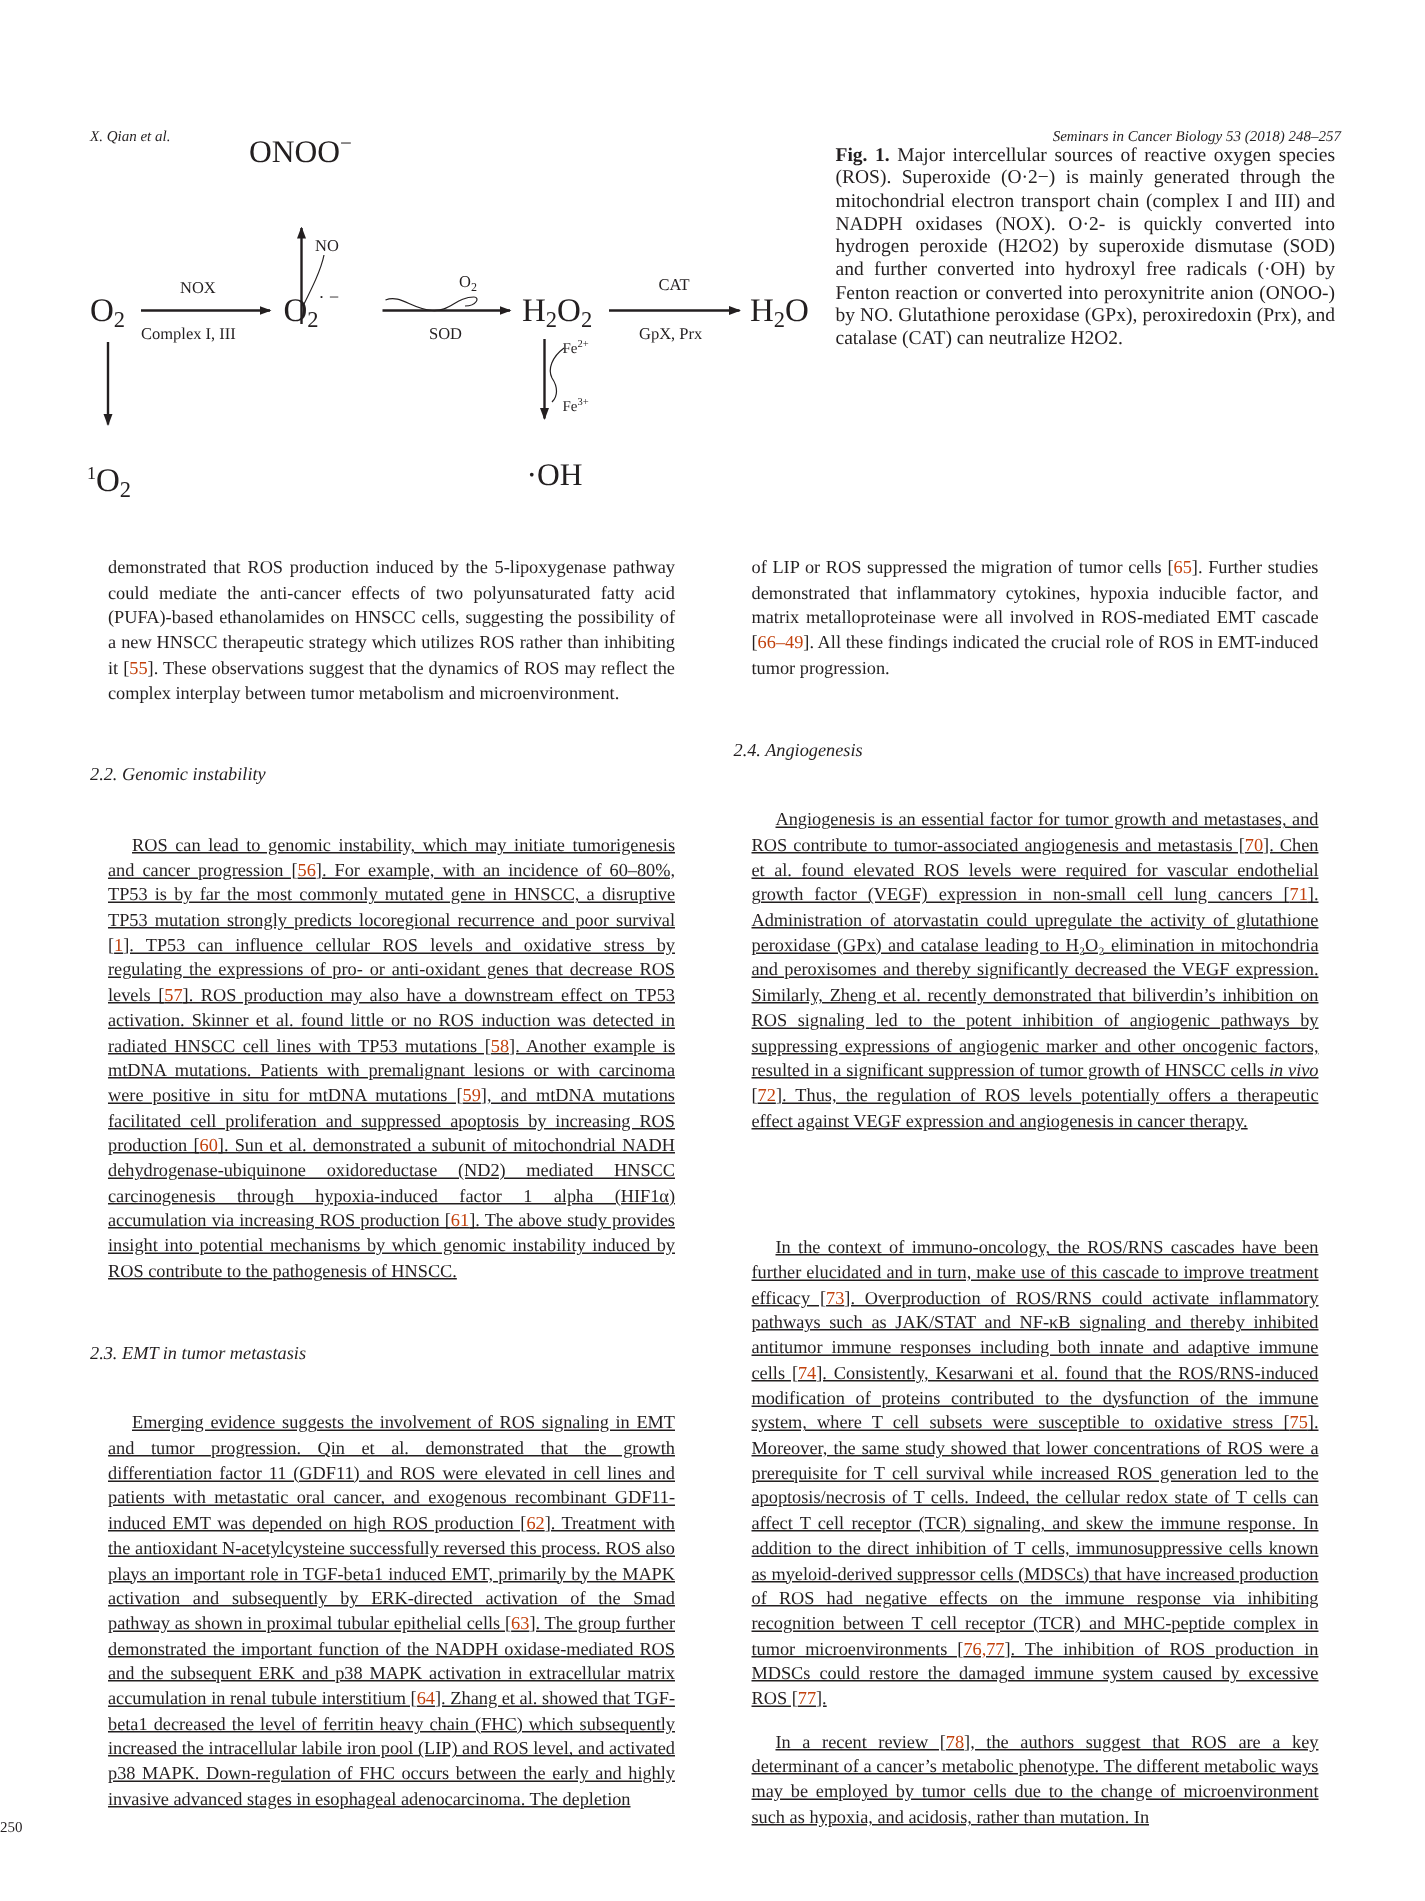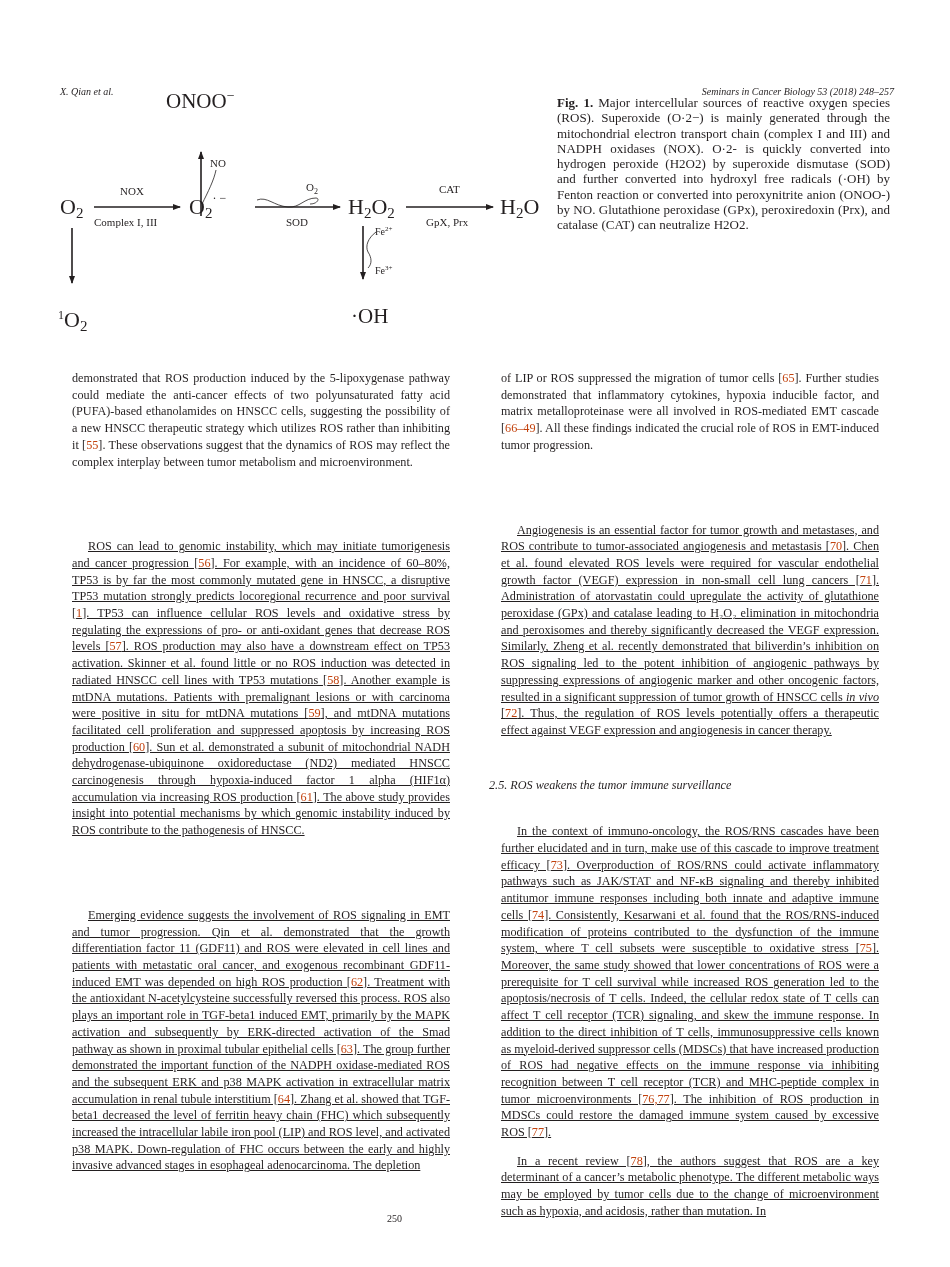--- a/index.html
+++ b/index.html
@@ -15,21 +15,21 @@
   .caption .fig-label { font-weight: bold; }
   .col { position: absolute; top: 358px; width: 402px; font-size: 12.2px; line-height: 16.7px; }
   .col-left { left: 60px; }
   .col-right { left: 489px; }
   .col p { margin: 12px; text-align: justify; }
   .col p.indent { text-indent: 16px; text-decoration: underline; }
   .col h3 { margin: 0; font-size: 12.2px; font-weight: normal; font-style: italic; line-height: 16.7px; }
   .gap-before-heading { height: 26px; }
   .gap-after-heading { height: 18px; }
   a.ref { color: #c2410c; text-decoration: none; }
-  .page-number { position: absolute; top: 1213px; left: 0; width: 789px; text-align: center; font-size: 10px; }
+  .page-number { position: absolute; top: 1213px; left: 0; width: 789px; font-size: 10px; }
 </style>
 </head>
 <body>
 
 <div class="running run-left">X. Qian et al.</div>
 <div class="running run-right">Seminars in Cancer Biology 53 (2018) 248–257</div>
 
 <div class="figure">
   <svg viewBox="0 0 500 260" xmlns="http://www.w3.org/2000/svg" font-family="Liberation Serif, DejaVu Serif, serif" fill="#231f20">
     <defs>
@@ -78,32 +78,34 @@
 </div>
 
 <div class="caption">
   <span class="fig-label">Fig. 1.</span>
   <span>Major intercellular sources of reactive oxygen species (ROS). Superoxide (O·2−) is mainly generated through the mitochondrial electron transport chain (complex I and III) and NADPH oxidases (NOX). O·2- is quickly converted into hydrogen peroxide (H2O2) by superoxide dismutase (SOD) and further converted into hydroxyl free radicals (·OH) by Fenton reaction or converted into peroxynitrite anion (ONOO-) by NO. Glutathione peroxidase (GPx), peroxiredoxin (Prx), and catalase (CAT) can neutralize H2O2.</span>
 </div>
 
 <div class="col col-left">
   <p><span>demonstrated that ROS production induced by the 5-lipoxygenase pathway could mediate the anti-cancer effects of two polyunsaturated fatty acid (PUFA)-based ethanolamides on HNSCC cells, suggesting the possibility of a new HNSCC therapeutic strategy which utilizes ROS rather than inhibiting it [</span><a class="ref">55</a><span>]. These observations suggest that the dynamics of ROS may reflect the complex interplay between tumor metabolism and microenvironment.</span></p>
   <div class="gap-before-heading"></div>
+  <h3>2.2.  Genomic instability</h3>
   <div class="gap-after-heading"></div>
   <p class="indent"><span>ROS can lead to genomic instability, which may initiate tumorigenesis and cancer progression [</span><a class="ref">56</a><span>]. For example, with an incidence of 60–80%, TP53 is by far the most commonly mutated gene in HNSCC, a disruptive TP53 mutation strongly predicts locoregional recurrence and poor survival [</span><a class="ref">1</a><span>]. TP53 can influence cellular ROS levels and oxidative stress by regulating the expressions of pro- or anti-oxidant genes that decrease ROS levels [</span><a class="ref">57</a><span>]. ROS production may also have a downstream effect on TP53 activation. Skinner et al. found little or no ROS induction was detected in radiated HNSCC cell lines with TP53 mutations [</span><a class="ref">58</a><span>]. Another example is mtDNA mutations. Patients with premalignant lesions or with carcinoma were positive in situ for mtDNA mutations [</span><a class="ref">59</a><span>], and mtDNA mutations facilitated cell proliferation and suppressed apoptosis by increasing ROS production [</span><a class="ref">60</a><span>]. Sun et al. demonstrated a subunit of mitochondrial NADH dehydrogenase-ubiquinone oxidoreductase (ND2) mediated HNSCC carcinogenesis through hypoxia-induced factor 1 alpha (HIF1α) accumulation via increasing ROS production [</span><a class="ref">61</a><span>]. The above study provides insight into potential mechanisms by which genomic instability induced by ROS contribute to the pathogenesis of HNSCC.</span></p>
   <div class="gap-before-heading"></div>
+  <h3>2.3.  EMT in tumor metastasis</h3>
   <div class="gap-after-heading"></div>
   <p class="indent"><span>Emerging evidence suggests the involvement of ROS signaling in EMT and tumor progression. Qin et al. demonstrated that the growth differentiation factor 11 (GDF11) and ROS were elevated in cell lines and patients with metastatic oral cancer, and exogenous recombinant GDF11-induced EMT was depended on high ROS production [</span><a class="ref">62</a><span>]. Treatment with the antioxidant N-acetylcysteine successfully reversed this process. ROS also plays an important role in TGF-beta1 induced EMT, primarily by the MAPK activation and subsequently by ERK-directed activation of the Smad pathway as shown in proximal tubular epithelial cells [</span><a class="ref">63</a><span>]. The group further demonstrated the important function of the NADPH oxidase-mediated ROS and the subsequent ERK and p38 MAPK activation in extracellular matrix accumulation in renal tubule interstitium [</span><a class="ref">64</a><span>]. Zhang et al. showed that TGF-beta1 decreased the level of ferritin heavy chain (FHC) which subsequently increased the intracellular labile iron pool (LIP) and ROS level, and activated p38 MAPK. Down-regulation of FHC occurs between the early and highly invasive advanced stages in esophageal adenocarcinoma. The depletion</span></p>
 </div>
 
 <div class="col col-right">
   <p><span>of LIP or ROS suppressed the migration of tumor cells [</span><a class="ref">65</a><span>]. Further studies demonstrated that inflammatory cytokines, hypoxia inducible factor, and matrix metalloproteinase were all involved in ROS-mediated EMT cascade [</span><a class="ref">66–49</a><span>]. All these findings indicated the crucial role of ROS in EMT-induced tumor progression.</span></p>
   <div class="gap-before-heading"></div>
+  <h3>2.4.  Angiogenesis</h3>
   <div class="gap-after-heading"></div>
   <p class="indent"><span>Angiogenesis is an essential factor for tumor growth and metastases, and ROS contribute to tumor-associated angiogenesis and metastasis [</span><a class="ref">70</a><span>]. Chen et al. found elevated ROS levels were required for vascular endothelial growth factor (VEGF) expression in non-small cell lung cancers [</span><a class="ref">71</a><span>]. Administration of atorvastatin could upregulate the activity of glutathione peroxidase (GPx) and catalase leading to H₂O₂ elimination in mitochondria and peroxisomes and thereby significantly decreased the VEGF expression. Similarly, Zheng et al. recently demonstrated that biliverdin’s inhibition on ROS signaling led to the potent inhibition of angiogenic pathways by suppressing expressions of angiogenic marker and other oncogenic factors, resulted in a significant suppression of tumor growth of HNSCC cells </span><i>in vivo</i><span> [</span><a class="ref">72</a><span>]. Thus, the regulation of ROS levels potentially offers a therapeutic effect against VEGF expression and angiogenesis in cancer therapy.</span></p>
   <div class="gap-before-heading"></div>
-  <h3>2.5.  ROS weakens the tumor immune surveillance</h3>
   <div class="gap-after-heading"></div>
   <p class="indent"><span>In the context of immuno-oncology, the ROS/RNS cascades have been further elucidated and in turn, make use of this cascade to improve treatment efficacy [</span><a class="ref">73</a><span>]. Overproduction of ROS/RNS could activate inflammatory pathways such as JAK/STAT and NF-κB signaling and thereby inhibited antitumor immune responses including both innate and adaptive immune cells [</span><a class="ref">74</a><span>]. Consistently, Kesarwani et al. found that the ROS/RNS-induced modification of proteins contributed to the dysfunction of the immune system, where T cell subsets were susceptible to oxidative stress [</span><a class="ref">75</a><span>]. Moreover, the same study showed that lower concentrations of ROS were a prerequisite for T cell survival while increased ROS generation led to the apoptosis/necrosis of T cells. Indeed, the cellular redox state of T cells can affect T cell receptor (TCR) signaling, and skew the immune response. In addition to the direct inhibition of T cells, immunosuppressive cells known as myeloid-derived suppressor cells (MDSCs) that have increased production of ROS had negative effects on the immune response via inhibiting recognition between T cell receptor (TCR) and MHC-peptide complex in tumor microenvironments [</span><a class="ref">76,77</a><span>]. The inhibition of ROS production in MDSCs could restore the damaged immune system caused by excessive ROS [</span><a class="ref">77</a><span>].</span></p>
   <p class="indent"><span>In a recent review [</span><a class="ref">78</a><span>], the authors suggest that ROS are a key determinant of a cancer’s metabolic phenotype. The different metabolic ways may be employed by tumor cells due to the change of microenvironment such as hypoxia, and acidosis, rather than mutation. In</span></p>
 </div>
 
 <div class="page-number">250</div>
 
 </body></html>

